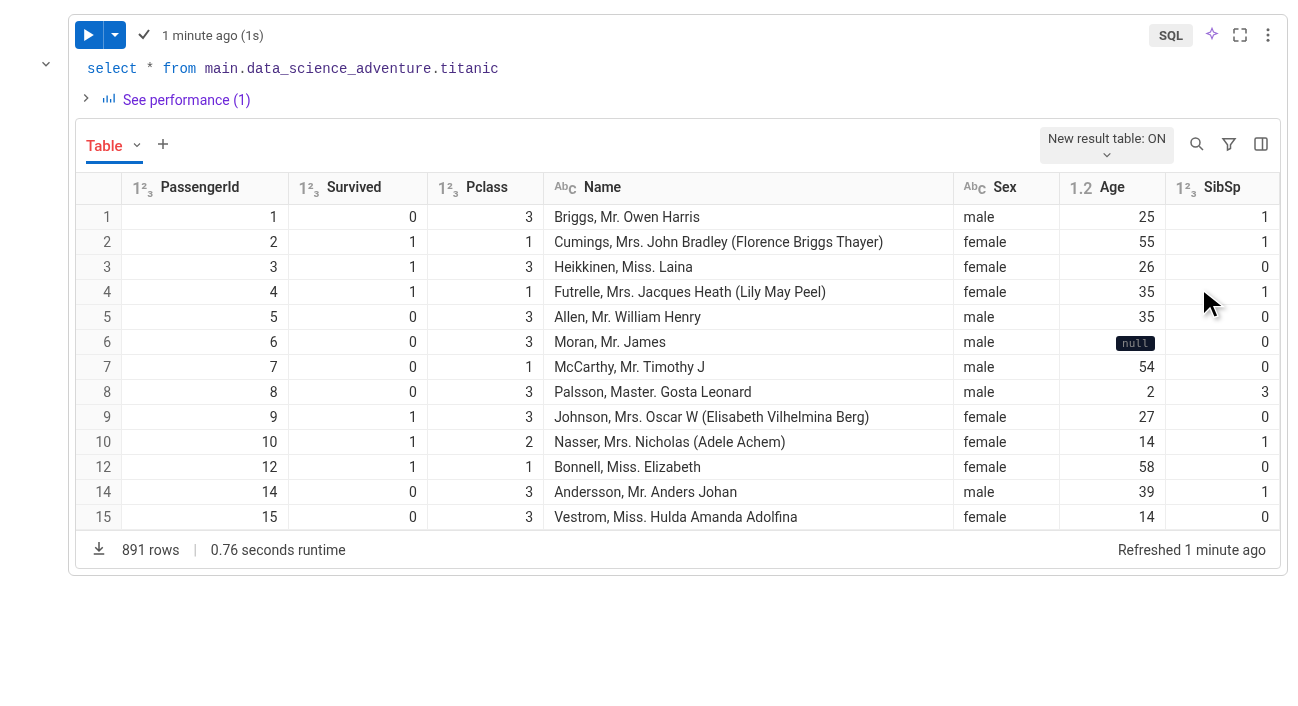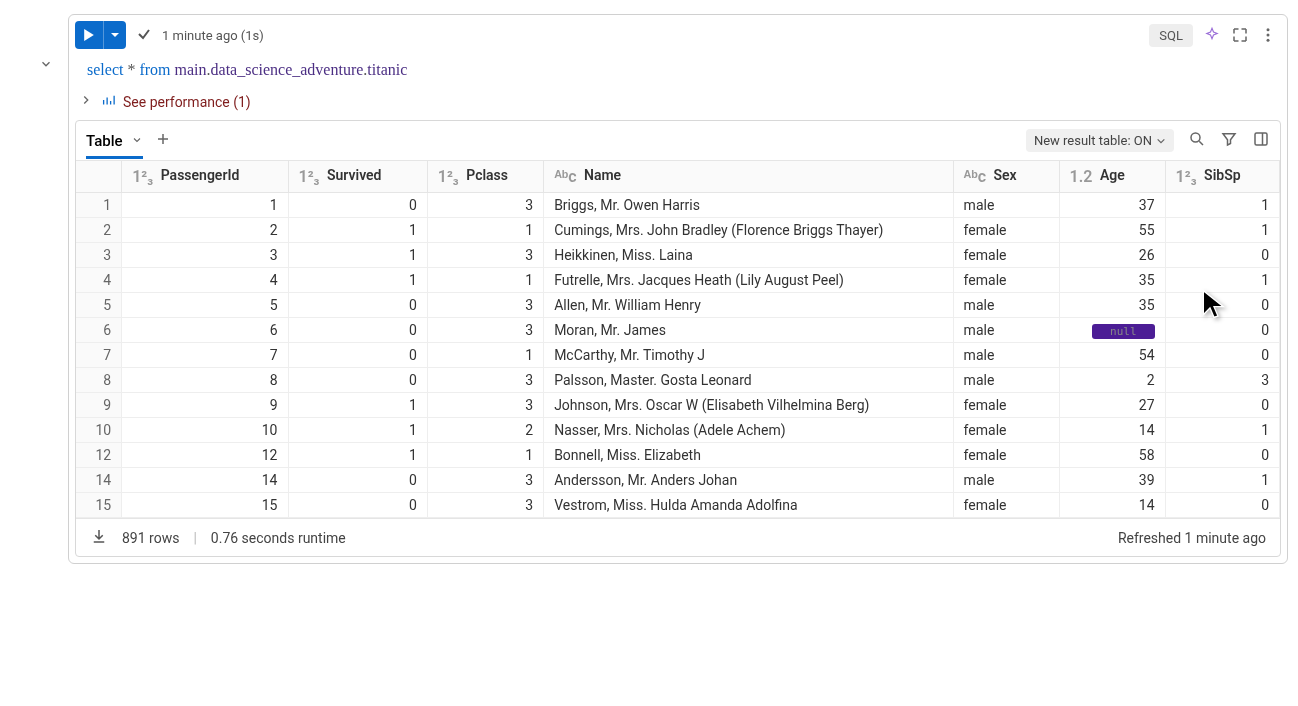--- a/index.html
+++ b/index.html
@@ -16,52 +16,52 @@
 
 .toolbar { display: flex; align-items: center; padding: 6px 10px 6px 6px; gap: 10px; }
 .run-btn { display: flex; align-items: center; background: #0b6bcb; border-radius: 4px; overflow: hidden; height: 28px; }
 .run-btn .play { padding: 0 8px; display:flex; align-items:center; cursor:pointer; height:100%; }
 .run-btn .play svg { width: 12px; height: 12px; fill: #fff; }
 .run-btn .dd { padding: 0 6px; display:flex; align-items:center; cursor:pointer; height:100%; border-left: 1px solid rgba(255,255,255,0.3); }
 .run-btn .dd svg { width: 10px; height: 10px; fill: #fff; }
 .status-check svg { width: 16px; height: 16px; stroke: #555; fill:none; stroke-width:2; }
 .status-text { color: #555; font-size: 13px; }
 .spacer { flex: 1; }
-.sql-chip { background: #eee; color: #555; font-size: 13px; padding: 4px 10px; border-radius: 4px; font-weight: 400; }
+.sql-chip { background: #eee; color: #555; font-size: 13px; padding: 4px 10px; border-radius: 4px; font-weight: 700; }
 .tb-icon { cursor: pointer; color: #666; display:flex; align-items:center; }
 .tb-icon svg { width: 18px; height: 18px; }
 
-.code { font-family: Liberation Serif, serif; font-size: 16px; padding: 6px 0 10px 18px; }
+.code { font-family: Liberation Mono, monospace; font-size: 14px; padding: 6px 0 10px 18px; }
 .kw { color: #0b6bcb; }
 .ident { color: #4b2e83; }
 .op { color: #555; }
 
-.perf { padding: 4px 0 10px 10px; display:flex; align-items:center; gap:8px; color:#7f1d1d; cursor:pointer; font-size:14px; }
+.perf { padding: 4px 0 10px 10px; display:flex; align-items:center; gap:8px; color:#6d28d9; cursor:pointer; font-size:14px; }
 .perf svg { width: 14px; height:14px; }
 .perf .chev { color:#666; }
 
 .result-panel { border: 1px solid #d8d8d8; border-radius: 4px; margin: 0 6px 6px 6px; overflow: hidden; }
 .result-tabs { display:flex; align-items:center; padding: 8px 10px; gap: 12px; border-bottom: 1px solid #e5e5e5; }
-.tab-item { display:flex; align-items:flex-start; gap:8px; font-size:15px; color:#000000; padding-bottom:6px; border-bottom: 3px solid #0b6bcb; font-weight:500; margin-bottom:-9px; }
+.tab-item { display:flex; align-items:flex-start; gap:8px; font-size:15px; color:#ef4444; padding-bottom:6px; border-bottom: 3px solid #0b6bcb; font-weight:500; margin-bottom:-9px; }
 .tab-chev svg { width:12px; height:12px; }
 .add-tab { color:#666; cursor:pointer; }
 .add-tab svg { width:16px; height:16px; }
 .result-right { display:flex; align-items:center; gap:14px; }
-.new-table-chip { background:#f0f0f0; padding:4px 8px; border-radius:4px; font-size:13px; color:#444; display:flex; align-items:center; gap:4px; cursor:pointer; }
+.new-table-chip { background:#f0f0f0; padding:4px 8px; border-radius:4px; font-size:13px; color:#444; display:flex; align-items:center; gap:4px; cursor:pointer;flex-direction:column; }
 .icon-btn { cursor:pointer; color:#666; }
 .icon-btn svg { width:18px; height:18px; }
 
 .table-wrap { overflow:hidden; }
 table.data { width:100%; border-collapse: collapse; font-size:14px; }
 table.data th { background:#fafafa; text-align:left; padding:6px 10px; border-right:1px solid #e5e5e5; border-bottom:1px solid #e5e5e5; color:#333; font-weight:600; white-space:nowrap; }
 table.data th .type-icon { color:#999; font-size:16px; margin-right:4px; vertical-align:middle; }
 table.data td { padding:4px 10px; border-right:1px solid #eee; border-bottom:1px solid #eee; white-space:nowrap; overflow:hidden; text-overflow:ellipsis; }
 .row-num { background:#fafafa; color:#666; text-align:right; width:44px; }
 .num-cell { text-align:right; }
-.null-pill { background:#4c1d95; color:#888; font-family:Menlo,monospace; font-size:11px; padding:1px 18px; border-radius:3px; }
+.null-pill { background:#0f172a; color:#888; font-family:Menlo,monospace; font-size:11px; padding:1px 6px; border-radius:3px; }
 
 .footer { display:flex; align-items:center; padding:8px 14px; border-top:1px solid #e5e5e5; gap:14px; font-size:14px; color:#444;text-align:center; }
 .footer .dl { cursor:pointer; color:#555; }
 .footer .dl svg { width:18px; height:18px; }
 .footer .sep { color:#bbb; }
 
 .cursor-overlay { position:absolute; pointer-events:none; }
 .cursor-overlay svg { width:32px; height:32px; filter: drop-shadow(2px 2px 2px rgba(0,0,0,0.3)); }
 </style>
 </head>
@@ -196,21 +196,21 @@
                 </tr>
               </thead>
             <tbody id="tbody">
                 <tr>
                   <td class="row-num">1</td>
                   <td class="num-cell">1</td>
                   <td class="num-cell">0</td>
                   <td class="num-cell">3</td>
                   <td>Briggs, Mr. Owen Harris</td>
                   <td>male</td>
-                  <td class="num-cell">37</td>
+                  <td class="num-cell">25</td>
                   <td class="num-cell">1</td>
                 </tr>
                 <tr>
                   <td class="row-num">2</td>
                   <td class="num-cell">2</td>
                   <td class="num-cell">1</td>
                   <td class="num-cell">1</td>
                   <td>Cumings, Mrs. John Bradley (Florence Briggs Thayer)</td>
                   <td>female</td>
                   <td class="num-cell">55</td>
@@ -224,21 +224,21 @@
                   <td>Heikkinen, Miss. Laina</td>
                   <td>female</td>
                   <td class="num-cell">26</td>
                   <td class="num-cell">0</td>
                 </tr>
                 <tr>
                   <td class="row-num">4</td>
                   <td class="num-cell">4</td>
                   <td class="num-cell">1</td>
                   <td class="num-cell">1</td>
-                  <td>Futrelle, Mrs. Jacques Heath (Lily August Peel)</td>
+                  <td>Futrelle, Mrs. Jacques Heath (Lily May Peel)</td>
                   <td>female</td>
                   <td class="num-cell">35</td>
                   <td class="num-cell">1</td>
                 </tr>
                 <tr>
                   <td class="row-num">5</td>
                   <td class="num-cell">5</td>
                   <td class="num-cell">0</td>
                   <td class="num-cell">3</td>
                   <td>Allen, Mr. William Henry</td>

